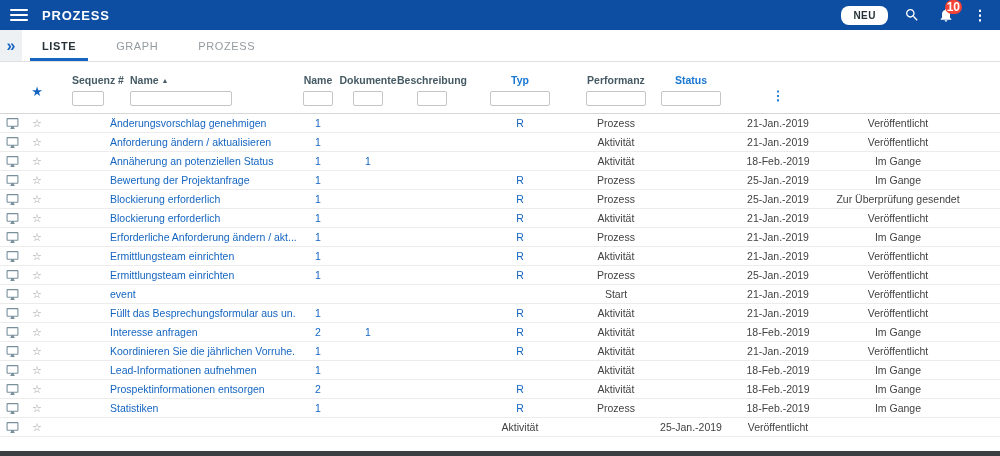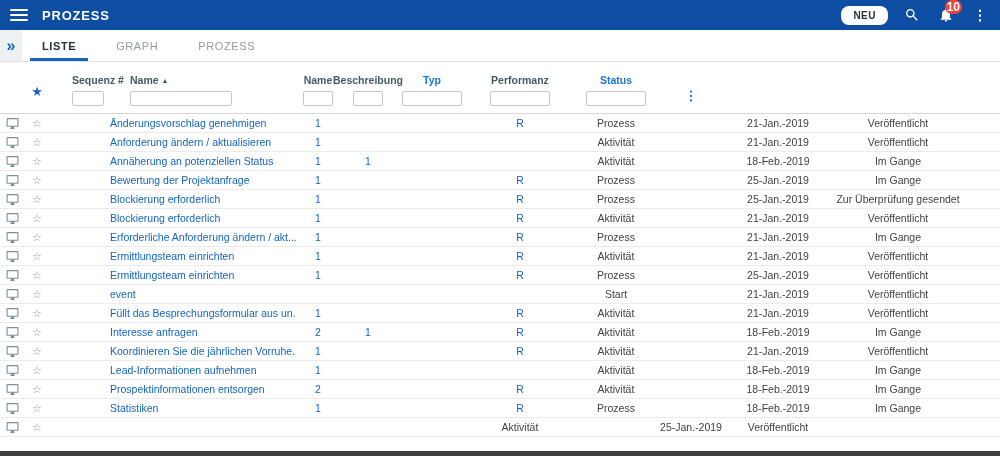--- a/index.html
+++ b/index.html
@@ -115,20 +115,24 @@
         <span>Name</span>
         <span class="sort">▲</span>
       </span>
     <input class="flt w-name" style="">
   </div>
   <div class="hcell">
     <span class="hlabel">Name</span>
     <input class="flt w-s" style="">
   </div>
   <div class="hcell">
+    <span class="hlabel">Dokumente</span>
+    <input class="flt w-s" style="">
+  </div>
+  <div class="hcell">
     <span class="hlabel">Beschreibung</span>
     <input class="flt w-s" style="">
   </div>
   <div class="hcell">
     <span class="hlabel blue">Typ</span>
     <input class="flt w-m" style="">
   </div>
   <div class="hcell">
     <span class="hlabel">Performanz</span>
     <input class="flt w-m" style="">

